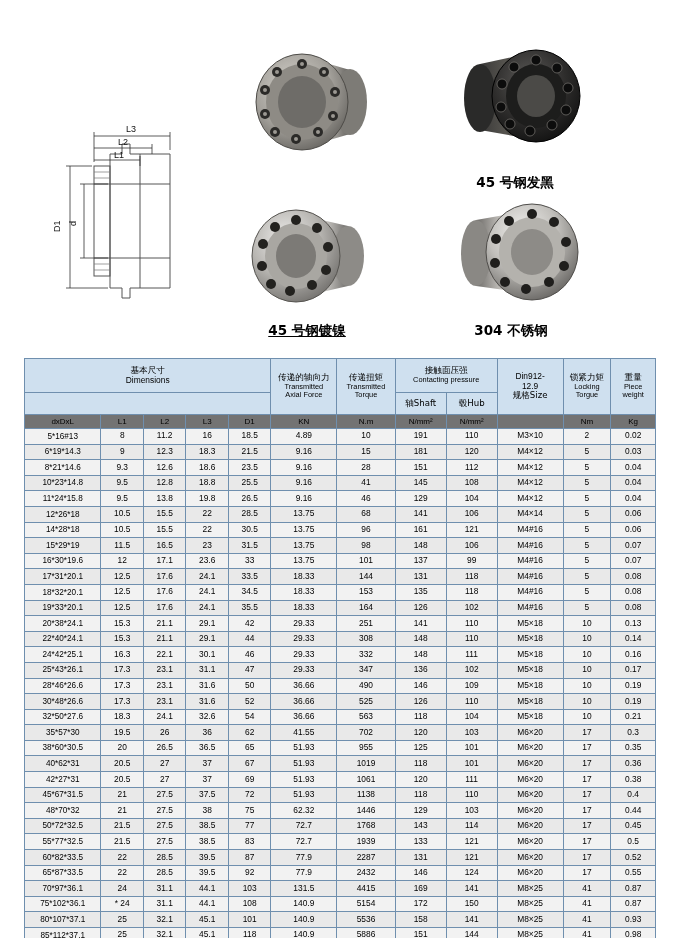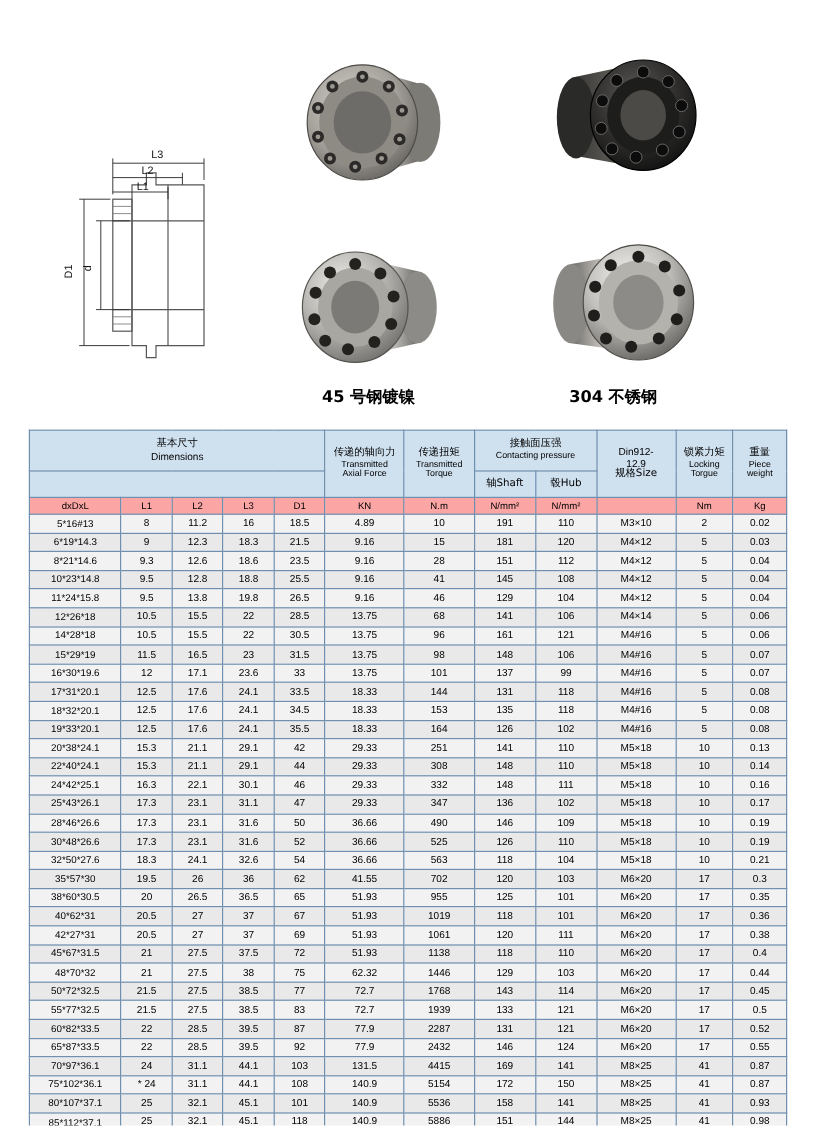--- a/index.html
+++ b/index.html
@@ -22,21 +22,21 @@
 
   .ph1{left:232px;top:30px;width:150px;height:140px;}
   .ph2{left:440px;top:30px;width:150px;height:140px;}
   .ph3{left:232px;top:190px;width:150px;height:130px;}
   .ph4{left:440px;top:190px;width:150px;height:130px;}
 
   .cap{position:absolute;text-align:center;width:190px;font-size:13.5px;font-weight:bold;
        font-family:"DejaVu Sans", sans-serif;}
   .cap1{left:212px;top:172px;}
   .cap2{left:420px;top:174px;}
-  .cap3{left:212px;top:322px;}
+  .cap3{left:212px;top:322px;text-decoration:underline;}
   .cap4{left:416px;top:322px;}
 
   
   .tablewrap{position:absolute;left:24px;top:358px;width:632px;}
   table{border-collapse:collapse;width:632px;table-layout:fixed;}
   td,th{
     border:1px solid #6f8fae;
     font-size:8.4px;
     text-align:center;
     vertical-align:middle;
@@ -46,21 +46,21 @@
     color:#000;
   }
   thead td{background:#cfe0ef;font-weight:normal;}
   tbody td{background:#f2f2f2;height:14.6px;}
   tbody tr:nth-child(even) td{background:#e9e9e9;}
   .hdr-main{height:34px;}
   .hdr-sub{height:22px;}
   .cn{font-family:"DejaVu Sans", sans-serif;font-size:8.6px;}
   .small{font-size:7.4px;}
   td.first{font-size:8.2px;margin-top:20px;}
-  .unitrow td{height:13px;background:#fca5a5;font-size:8px;}
+  .unitrow td{height:13px;background:#737373;font-size:8px;}
 </style>
 </head>
 <body>
 
 <div class="page">
 
   <div class="top">
 
     <div class="drawing">
       <svg width="180" height="230" viewBox="0 0 180 230">
@@ -258,20 +258,21 @@
           <circle cx="109" cy="92" r="5"></circle>
             <circle cx="86" cy="99" r="5"></circle>
           <circle cx="65" cy="92" r="5"></circle>
             <circle cx="55" cy="73" r="5"></circle>
           <circle cx="56" cy="49" r="5"></circle>
             <circle cx="69" cy="31" r="5"></circle>
         </g>
       </svg>
     </div>
 
+    <div class="cap cap2">45 号钢发黑</div>
     <div class="cap cap3">45 号钢镀镍</div>
     <div class="cap cap4">304 不锈钢</div>
   </div>
 
   <div class="tablewrap">
     <table>
       <colgroup>
         <col style="width:72px">
           <col style="width:40px">
           <col style="width:40px">

